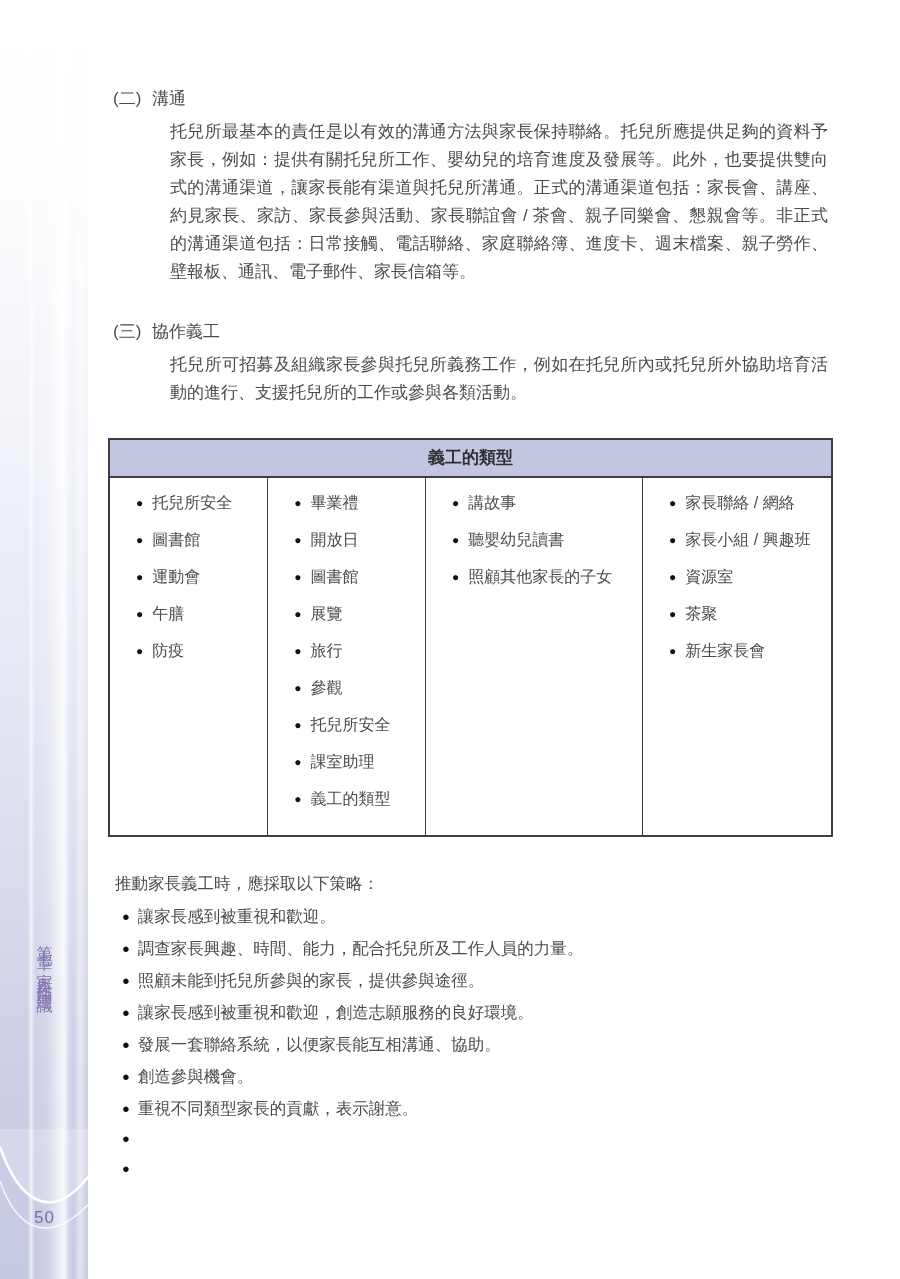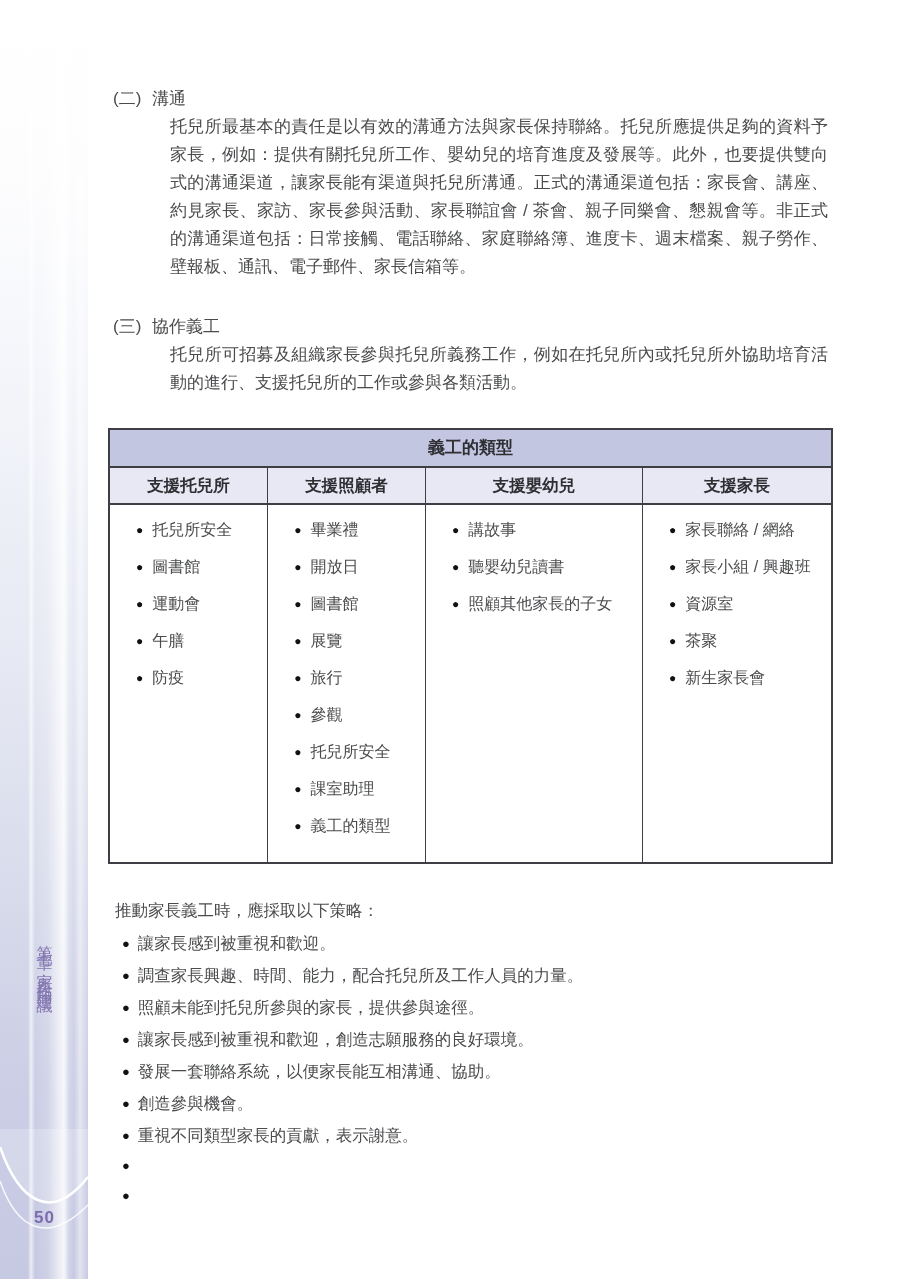--- a/index.html
+++ b/index.html
@@ -28,29 +28,29 @@
     position:absolute;left:0;bottom:0;width:88px;height:150px;
   }
   .chapter{
     position:absolute;left:29px;top:933px;width:30px;
     display:flex;flex-direction:column;align-items:center;gap:15px;
     color:#8578b2;font-size:16px;letter-spacing:4px;
   }
   .chapter span{writing-mode:vertical-rl;text-orientation:upright;}
   .pagenum{
     position:absolute;left:34px;top:1208px;
-    color:#7b6dad;font-size:17px;font-weight:bold;letter-spacing:1px;
+    color:#7b6dad;font-size:17px;font-weight:normal;letter-spacing:1px;
   }
   
   .content{position:absolute;left:95px;top:85px;width:733px;}
   .section-head{display:flex;font-size:17px;line-height:28px;}
   .sec-label{width:57px;padding-left:18px;box-sizing:border-box;flex:none;}
   .sec-body{
     margin-left:75px;width:658px;font-size:17px;line-height:28px;
-    text-align:justify;
+    text-align:justify;margin-top:5px;
   }
   .gap1{height:32px;}
   .gap2{height:31px;}
   .gap3{height:34px;}
   
   .vt-table{width:725px;border:2px solid #3e3e44;box-sizing:border-box;background:#fff;margin-left:13px;}
   .vt-title{
     background:#c3c6e1;border-bottom:2px solid #3e3e44;
     height:36px;line-height:36px;text-align:center;
     font-weight:bold;font-size:17px;color:#2e2e33;
@@ -111,26 +111,20 @@
         <span class="sec-label">(三)</span>
         <span class="sec-title">協作義工</span>
       </div>
       <div class="sec-body">托兒所可招募及組織家長參與托兒所義務工作，例如在托兒所內或托兒所外協助培育活動的進行、支援托兒所的工作或參與各類活動。</div>
     </div>
 
     <div class="gap2"></div>
 
     <div class="vt-table">
       <div class="vt-title">義工的類型</div>
-      <div class="vt-headrow">
-        <div class="vt-head c1">支援托兒所</div>
-        <div class="vt-head c2">支援照顧者</div>
-        <div class="vt-head c3">支援嬰幼兒</div>
-        <div class="vt-head c4">支援家長</div>
-      </div>
       <div class="vt-bodyrow">
         <div class="vt-col c1">
           <div class="vt-item">
               <span class="dot">●</span>
               <span>托兒所安全</span>
             </div>
           <div class="vt-item">
               <span class="dot">●</span>
               <span>圖書館</span>
             </div>

